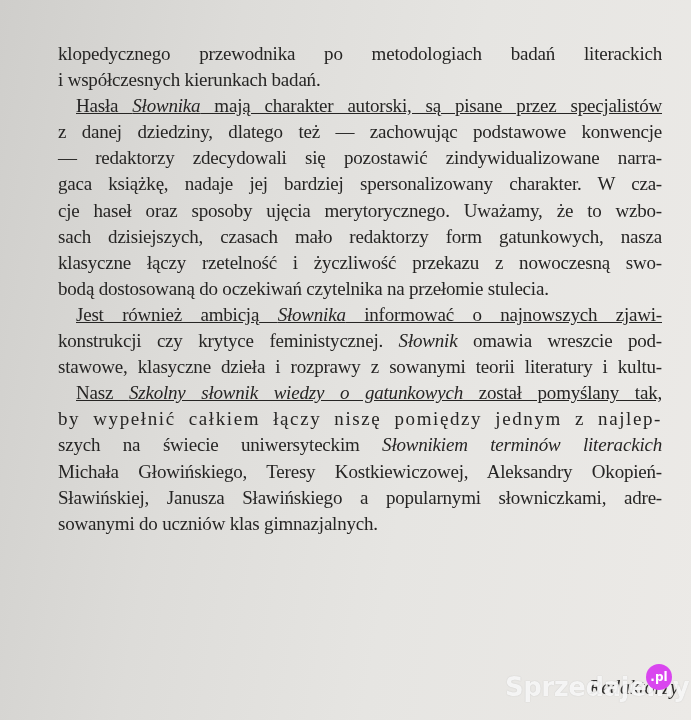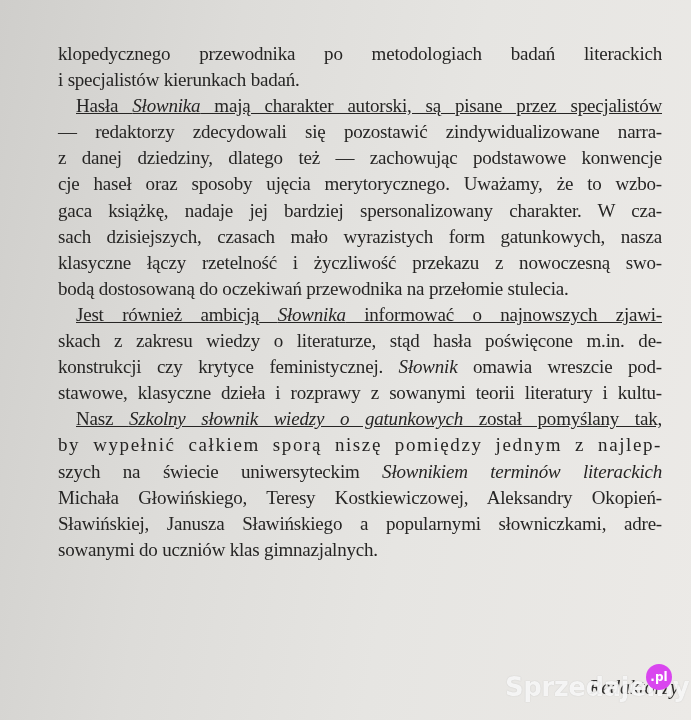--- a/index.html
+++ b/index.html
@@ -37,41 +37,40 @@
       font-family: "DejaVu Sans", sans-serif; font-weight: bold; font-size: 12px;
       display: flex; align-items: center; justify-content: center;
     }
   </style>
 </head>
 <body>
 
 <div class="page" id="page">
     <div>
       <span class="line">klopedycznego przewodnika po metodologiach badań literackich</span>
-      <span class="line last">i specjalistów kierunkach badań.</span>
+      <span class="line last">i współczesnych kierunkach badań.</span>
     </div>
     <div>
       <span class="line indent">Hasła <em>Słownika</em> mają charakter autorski, są pisane przez specjalistów</span>
+      <span class="line">z danej dziedziny, dlatego też — zachowując podstawowe konwencje</span>
       <span class="line">— redaktorzy zdecydowali się pozostawić zindywidualizowane narra-</span>
-      <span class="line">z danej dziedziny, dlatego też — zachowując podstawowe konwencje</span>
+      <span class="line">gaca książkę, nadaje jej bardziej spersonalizowany charakter. W cza-</span>
       <span class="line">cje haseł oraz sposoby ujęcia merytorycznego. Uważamy, że to wzbo-</span>
-      <span class="line">gaca książkę, nadaje jej bardziej spersonalizowany charakter. W cza-</span>
-      <span class="line">sach dzisiejszych, czasach mało wyrazistych form gatunkowych, nasza</span>
+      <span class="line">sach dzisiejszych, czasach mało redaktorzy form gatunkowych, nasza</span>
       <span class="line">klasyczne łączy rzetelność i życzliwość przekazu z nowoczesną swo-</span>
-      <span class="line last">bodą dostosowaną do oczekiwań przewodnika na przełomie stulecia.</span>
+      <span class="line last">bodą dostosowaną do oczekiwań czytelnika na przełomie stulecia.</span>
     </div>
     <div>
       <span class="line indent">Jest również ambicją <em>Słownika</em> informować o najnowszych zjawi-</span>
-      <span class="line">skach z zakresu wiedzy o literaturze, stąd hasła poświęcone m.in. de-</span>
       <span class="line">konstrukcji czy krytyce feministycznej. <em>Słownik</em> omawia wreszcie pod-</span>
       <span class="line">stawowe, klasyczne dzieła i rozprawy z sowanymi teorii literatury i kultu-</span>
     </div>
     <div>
       <span class="line indent">Nasz <em>Szkolny słownik wiedzy o gatunkowych</em> został pomyślany tak,</span>
-      <span class="line wide">by wypełnić całkiem sporą niszę pomiędzy jednym z najlep-</span>
+      <span class="line wide">by wypełnić całkiem łączy niszę pomiędzy jednym z najlep-</span>
       <span class="line">szych na świecie uniwersyteckim <em>Słownikiem terminów literackich</em></span>
       <span class="line">Michała Głowińskiego, Teresy Kostkiewiczowej, Aleksandry Okopień-</span>
       <span class="line">Sławińskiej, Janusza Sławińskiego a popularnymi słowniczkami, adre-</span>
       <span class="line last">sowanymi do uczniów klas gimnazjalnych.</span>
     </div>
   </div>
 
 <div class="signature">Redaktorzy</div>
 <div class="watermark">Sprzedajemy</div>
 <div class="wm-badge">.pl</div>

